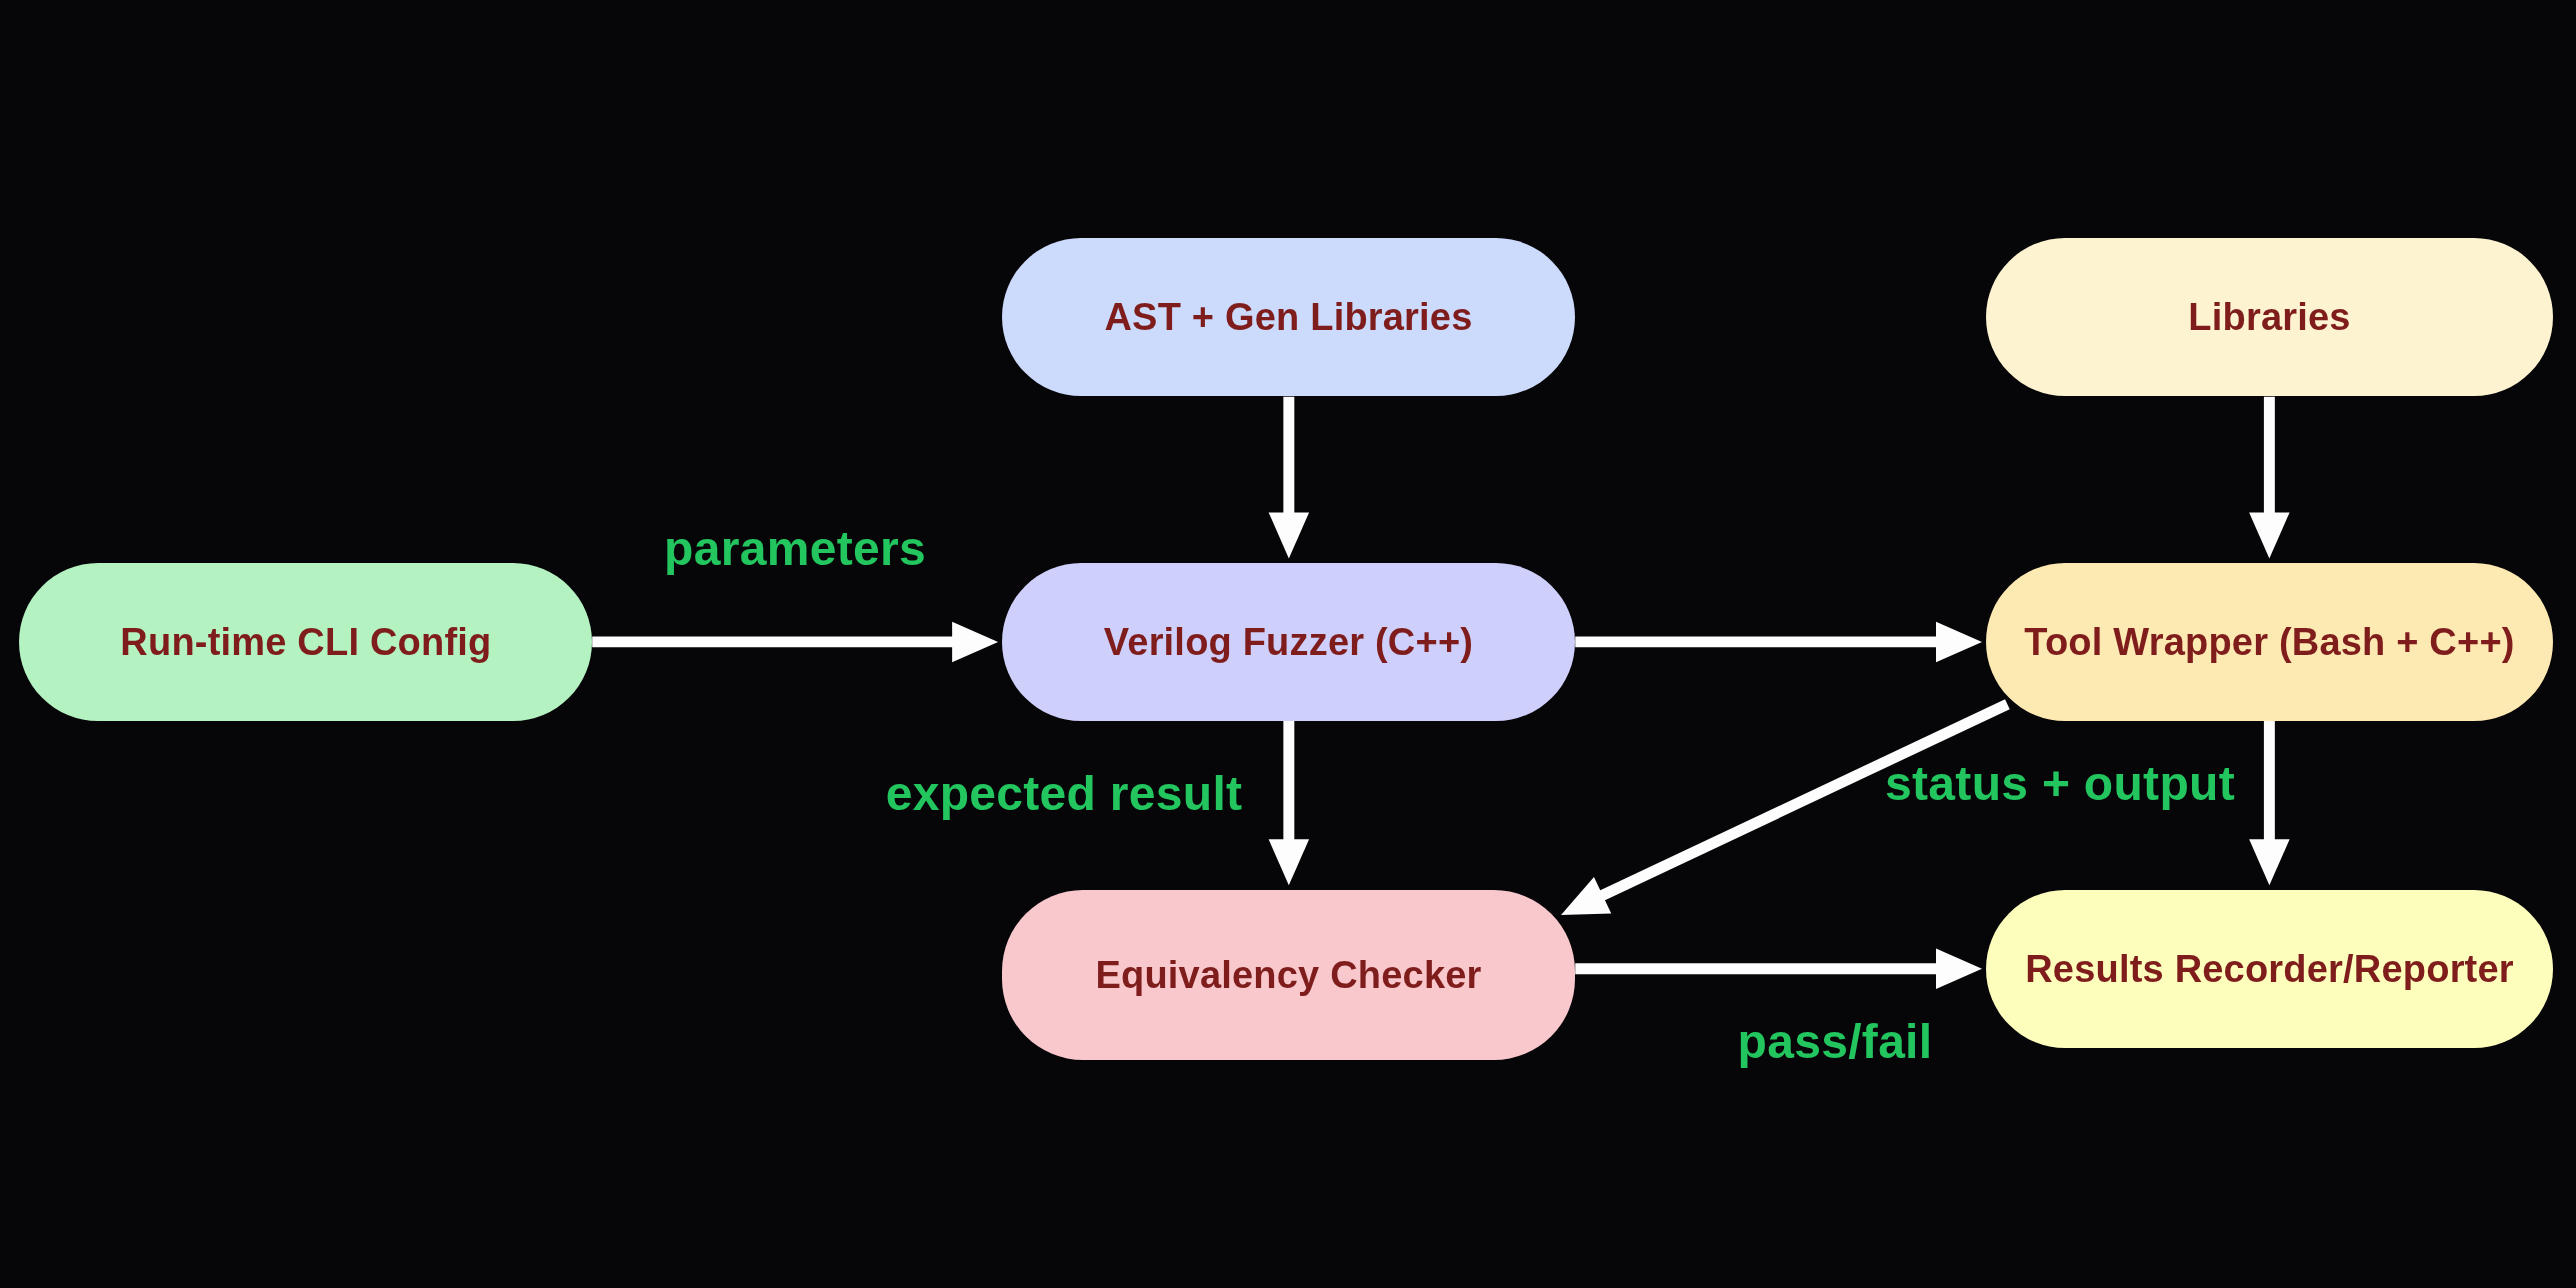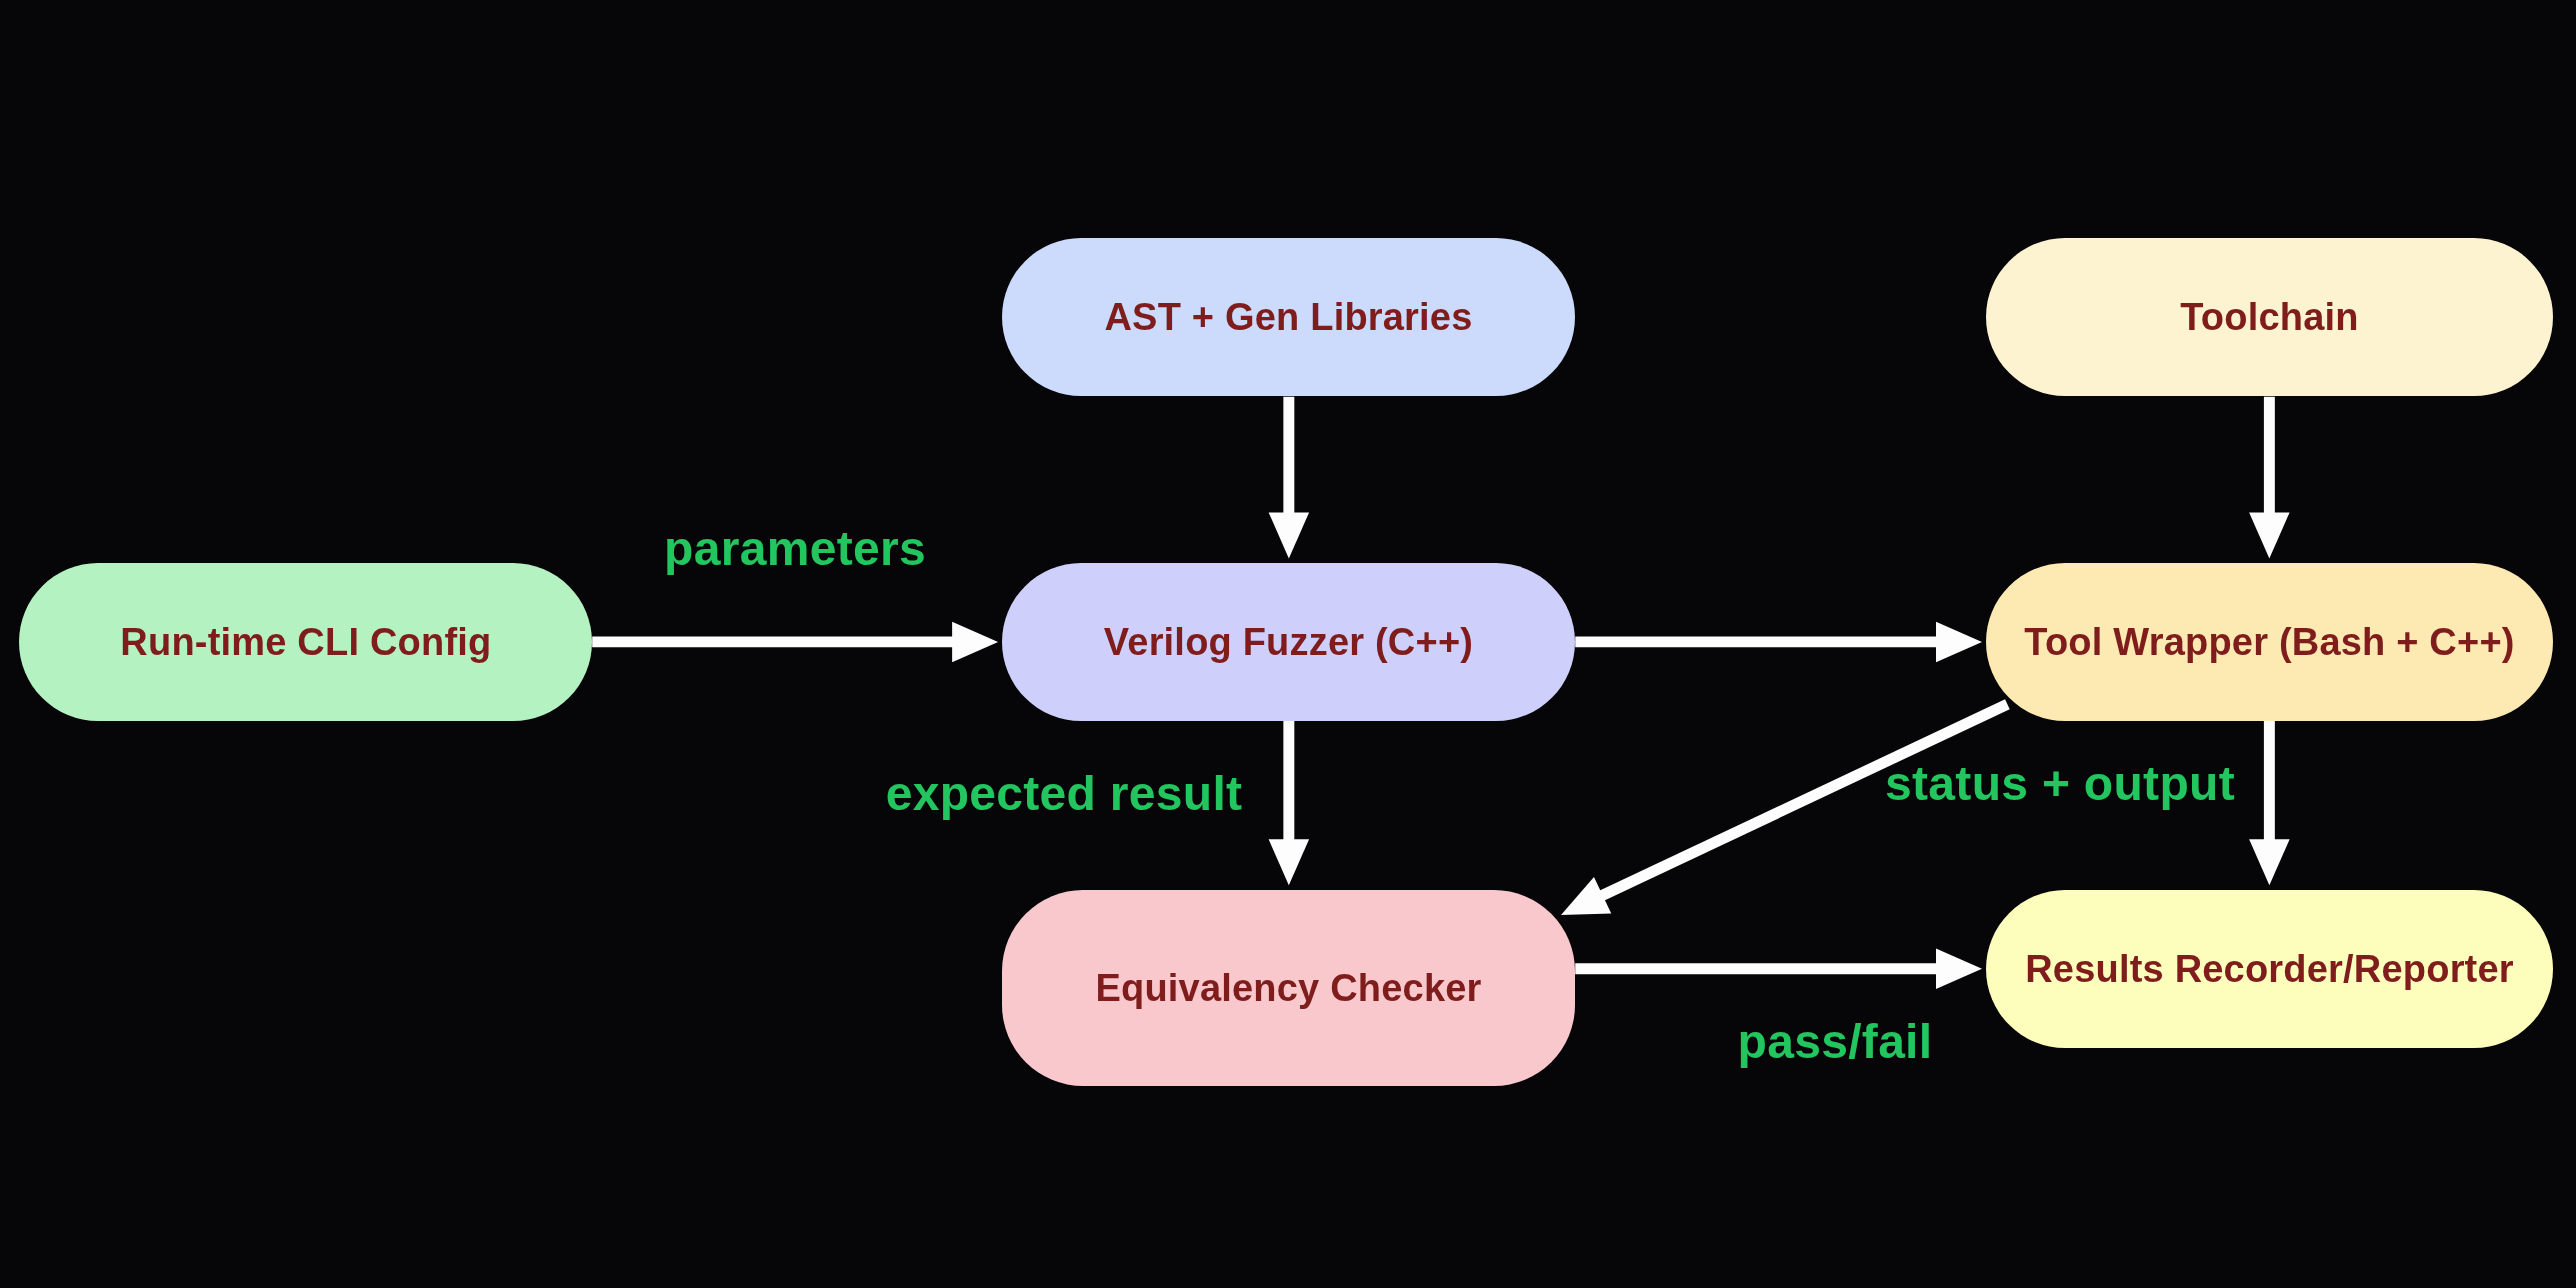--- a/index.html
+++ b/index.html
@@ -45,21 +45,21 @@
     font-weight: 700;
     letter-spacing: 0.3px;
     white-space: nowrap;
   }
   
   #node-ast       { left: 1002px; top: 238px;  width: 573px; height: 158px; }
   #node-toolchain { left: 1986px; top: 238px;  width: 567px; height: 158px; }
   #node-cli       { left: 19.4px;   top: 563px;  width: 573px; height: 158px; }
   #node-fuzzer    { left: 1002px; top: 563px;  width: 573px; height: 158px; }
   #node-wrapper   { left: 1986px; top: 563px;  width: 567px; height: 158px; }
-  #node-equiv     { left: 1002px; top: 890px; width: 573px; height: 196px; }
+  #node-equiv     { left: 1002px; top: 890px; width: 573px; height: 170px; }
   #node-results   { left: 1986px; top: 890px; width: 567px; height: 158px; }
   
   #label-parameters { left: 795px;  top: 548px; }
   #label-generated  { left: 1769px; top: 548px; }
   #label-expected   { left: 1064px; top: 793px; }
   #label-status     { left: 2060px; top: 783px; }
   #label-passfail   { left: 1835px; top: 1041px; }
 </style>
 </head>
 <body>
@@ -82,21 +82,21 @@
       <line x1="2694" y1="856" x2="2694" y2="999" marker-end="url(#arrowhead)"></line>
       <line x1="1870" y1="1150" x2="2301" y2="1150" marker-end="url(#arrowhead)"></line>
     </g>
   </svg>
 
   <div class="node" id="node-ast" style="background-color: rgb(204, 218, 251);">
     <span>AST + Gen Libraries</span>
   </div>
 
   <div class="node" id="node-toolchain" style="background-color: rgb(253, 243, 208);">
-    <span>Toolchain</span>
+    <span>Libraries</span>
   </div>
 
   <div class="node" id="node-fuzzer" style="background-color: rgb(207, 207, 251);">
     <span>Verilog Fuzzer (C++)</span>
   </div>
 
   <div class="node" id="node-cli" style="background-color: rgb(180, 242, 193);">
     <span>Run-time CLI Config</span>
   </div>
 

